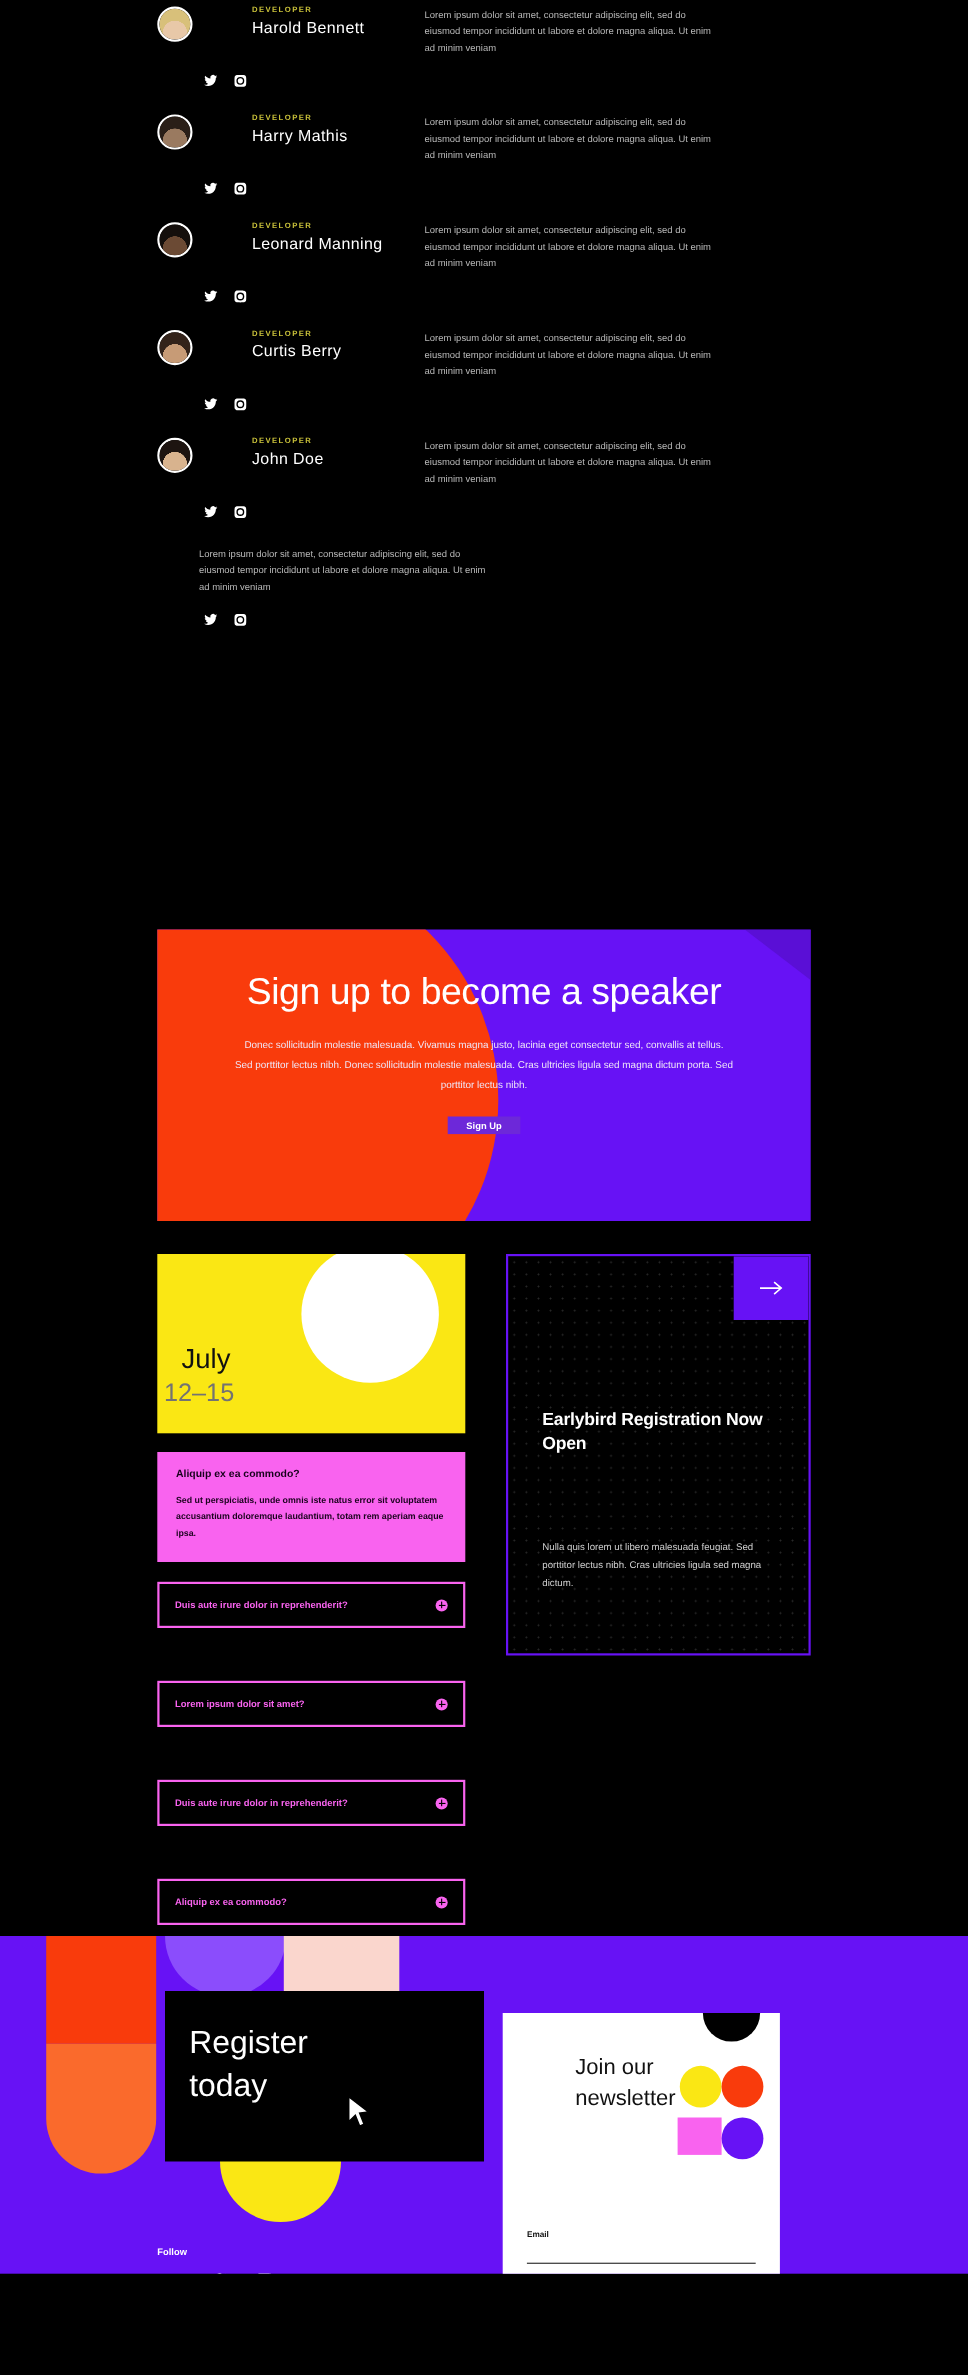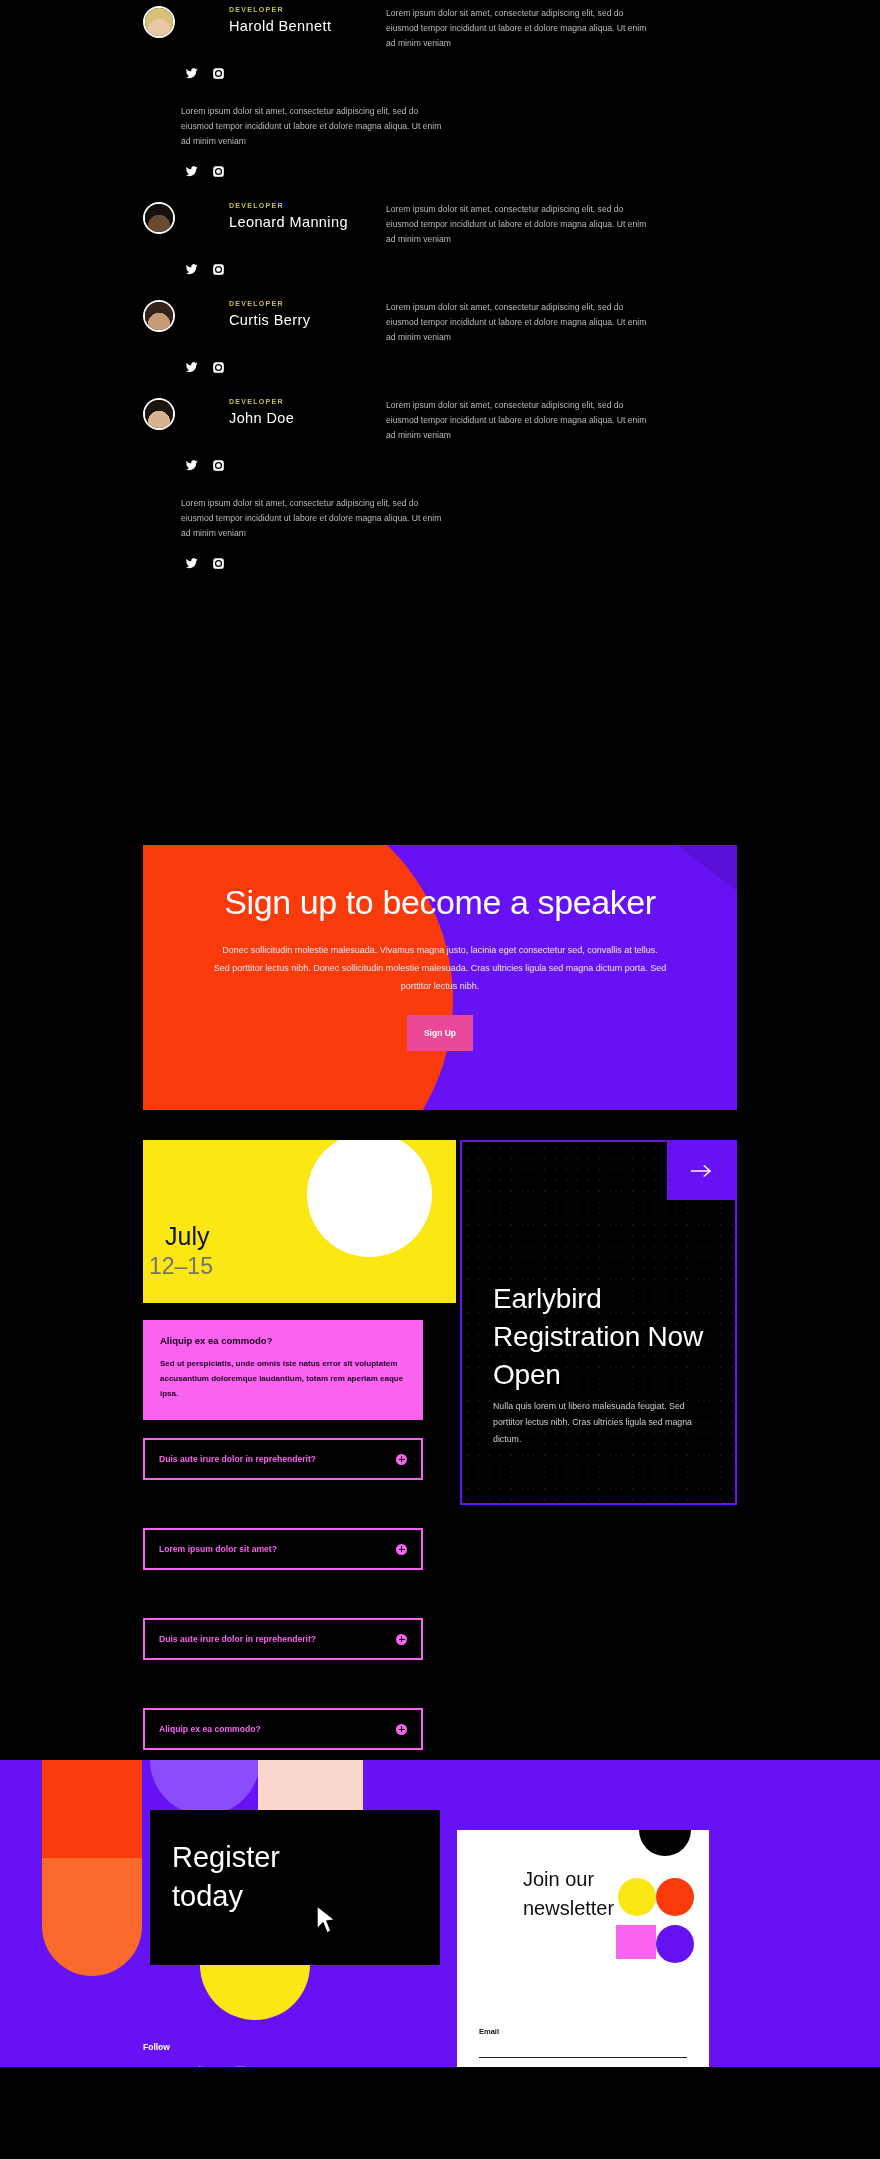--- a/index.html
+++ b/index.html
@@ -162,36 +162,36 @@
     color: #efe6f7;
     font-size: 9px;
     line-height: 2.0;
     padding: 18px 70px 0 70px;
   }
   .cta-btn {
     position: relative;
     z-index: 2;
     display: block;
     margin: 20px auto 0 auto;
-    background: #ec4899;
+    background: #6d28d9;
     color: #ffffff;
     border: none;
     font-size: 8.5px;
     font-weight: 700;
-    padding: 13px 17px;
+    padding: 3px 17px;
     cursor: pointer;
     font-family: "Liberation Sans", sans-serif;
   }
 
   
   .date-card {
     position: absolute;
     left: 143px;
     top: 1140px;
-    width: 313px;
+    width: 280px;
     height: 163px;
     background: #fae714;
     overflow: hidden;
   }
   .date-card .white-circle {
     position: absolute;
     right: 24px; top: -8px;
     width: 125px; height: 125px;
     border-radius: 50%;
     background: #ffffff;
@@ -289,25 +289,25 @@
     display: flex;
     align-items: center;
     justify-content: center;
     cursor: pointer;
   }
   .early-arrow-box svg { width: 22px; height: 16px; stroke: #fff; fill: none; }
   .early-title {
     position: absolute;
     left: 31px;
     top: 138px;
-    font-size: 28px;
+    font-size: 16px;
     line-height: 1.35;
     color: #ffffff;
     letter-spacing: -0.2px;
-    font-weight: 400;
+    font-weight: 700;
   }
   .early-body {
     position: absolute;
     left: 31px;
     top: 256px;
     width: 205px;
     font-size: 8.8px;
     line-height: 1.85;
     color: #cfcfcf;
   }
@@ -466,20 +466,29 @@
           <svg class="social-ico" viewBox="0 0 24 24">
             <path d="M23 4.5c-.8.4-1.7.6-2.6.8 1-.6 1.7-1.5 2-2.6-.9.5-1.9.9-3 1.1A4.5 4.5 0 0 0 11.6 8C8 7.8 4.9 6.1 2.8 3.5c-.4.7-.6 1.5-.6 2.3 0 1.6.8 3 2 3.8-.7 0-1.4-.2-2-.6v.1c0 2.2 1.5 4 3.6 4.4-.4.1-.8.2-1.2.2-.3 0-.6 0-.8-.1.6 1.8 2.3 3.1 4.2 3.1A9 9 0 0 1 1 18.6a12.7 12.7 0 0 0 6.9 2c8.3 0 12.8-6.9 12.8-12.8v-.6c.9-.6 1.6-1.4 2.3-2.3z"></path>
           </svg>
           <svg class="social-ico" viewBox="0 0 24 24">
             <path d="M12 2.2c3.2 0 3.6 0 4.9.1 1.2.1 1.8.2 2.2.4.6.2 1 .5 1.4.9.4.4.7.8.9 1.4.2.4.4 1 .4 2.2.1 1.3.1 1.7.1 4.9s0 3.6-.1 4.9c-.1 1.2-.2 1.8-.4 2.2-.2.6-.5 1-.9 1.4-.4.4-.8.7-1.4.9-.4.2-1 .4-2.2.4-1.3.1-1.7.1-4.9.1s-3.6 0-4.9-.1c-1.2-.1-1.8-.2-2.2-.4-.6-.2-1-.5-1.4-.9-.4-.4-.7-.8-.9-1.4-.2-.4-.4-1-.4-2.2C2.2 15.6 2.2 15.2 2.2 12s0-3.6.1-4.9c.1-1.2.2-1.8.4-2.2.2-.6.5-1 .9-1.4.4-.4.8-.7 1.4-.9.4-.2 1-.4 2.2-.4C8.4 2.2 8.8 2.2 12 2.2zm0 3.2A6.6 6.6 0 1 0 18.6 12 6.6 6.6 0 0 0 12 5.4zm0 10.9A4.3 4.3 0 1 1 16.3 12 4.3 4.3 0 0 1 12 16.3zm6.9-11.1a1.5 1.5 0 1 1-1.5-1.5 1.5 1.5 0 0 1 1.5 1.5z"></path>
           </svg>
         </div>
         <div class="speaker-bio">Lorem ipsum dolor sit amet, consectetur adipiscing elit, sed do eiusmod tempor incididunt ut labore et dolore magna aliqua. Ut enim ad minim veniam</div>
       </div>
       <div class="speaker-row">
+        <div class="speaker-left">
+          <div class="avatar">
+            <div class="face" style="background:radial-gradient(circle at 50% 78%, #9a7a60 0 42%, #2a1f18 43% 100%);"></div>
+          </div>
+          <div class="speaker-meta">
+            <div class="speaker-role">DEVELOPER</div>
+            <div class="speaker-name">Harry Mathis</div>
+          </div>
+        </div>
         <div class="speaker-socials">
           <svg class="social-ico" viewBox="0 0 24 24">
             <path d="M23 4.5c-.8.4-1.7.6-2.6.8 1-.6 1.7-1.5 2-2.6-.9.5-1.9.9-3 1.1A4.5 4.5 0 0 0 11.6 8C8 7.8 4.9 6.1 2.8 3.5c-.4.7-.6 1.5-.6 2.3 0 1.6.8 3 2 3.8-.7 0-1.4-.2-2-.6v.1c0 2.2 1.5 4 3.6 4.4-.4.1-.8.2-1.2.2-.3 0-.6 0-.8-.1.6 1.8 2.3 3.1 4.2 3.1A9 9 0 0 1 1 18.6a12.7 12.7 0 0 0 6.9 2c8.3 0 12.8-6.9 12.8-12.8v-.6c.9-.6 1.6-1.4 2.3-2.3z"></path>
           </svg>
           <svg class="social-ico" viewBox="0 0 24 24">
             <path d="M12 2.2c3.2 0 3.6 0 4.9.1 1.2.1 1.8.2 2.2.4.6.2 1 .5 1.4.9.4.4.7.8.9 1.4.2.4.4 1 .4 2.2.1 1.3.1 1.7.1 4.9s0 3.6-.1 4.9c-.1 1.2-.2 1.8-.4 2.2-.2.6-.5 1-.9 1.4-.4.4-.8.7-1.4.9-.4.2-1 .4-2.2.4-1.3.1-1.7.1-4.9.1s-3.6 0-4.9-.1c-1.2-.1-1.8-.2-2.2-.4-.6-.2-1-.5-1.4-.9-.4-.4-.7-.8-.9-1.4-.2-.4-.4-1-.4-2.2C2.2 15.6 2.2 15.2 2.2 12s0-3.6.1-4.9c.1-1.2.2-1.8.4-2.2.2-.6.5-1 .9-1.4.4-.4.8-.7 1.4-.9.4-.2 1-.4 2.2-.4C8.4 2.2 8.8 2.2 12 2.2zm0 3.2A6.6 6.6 0 1 0 18.6 12 6.6 6.6 0 0 0 12 5.4zm0 10.9A4.3 4.3 0 1 1 16.3 12 4.3 4.3 0 0 1 12 16.3zm6.9-11.1a1.5 1.5 0 1 1-1.5-1.5 1.5 1.5 0 0 1 1.5 1.5z"></path>
           </svg>
         </div>
         <div class="speaker-bio">Lorem ipsum dolor sit amet, consectetur adipiscing elit, sed do eiusmod tempor incididunt ut labore et dolore magna aliqua. Ut enim ad minim veniam</div>
       </div>

